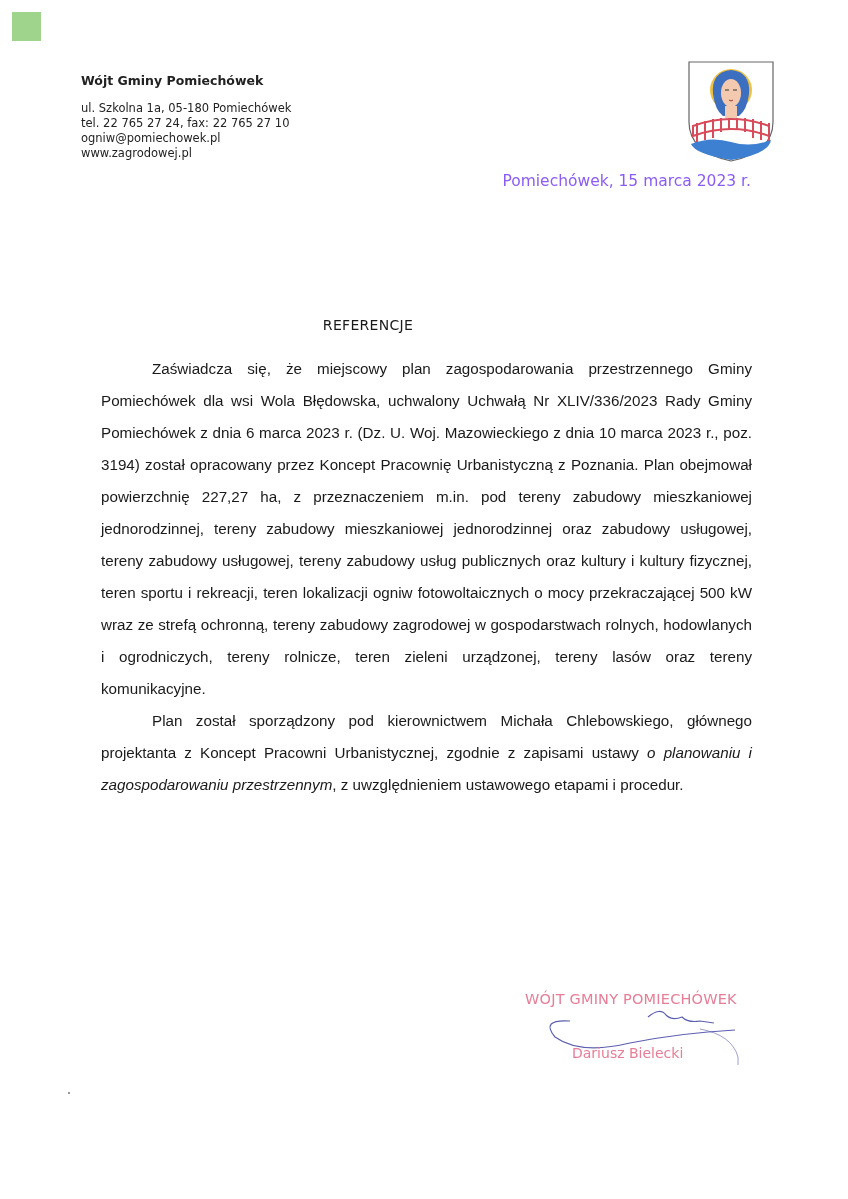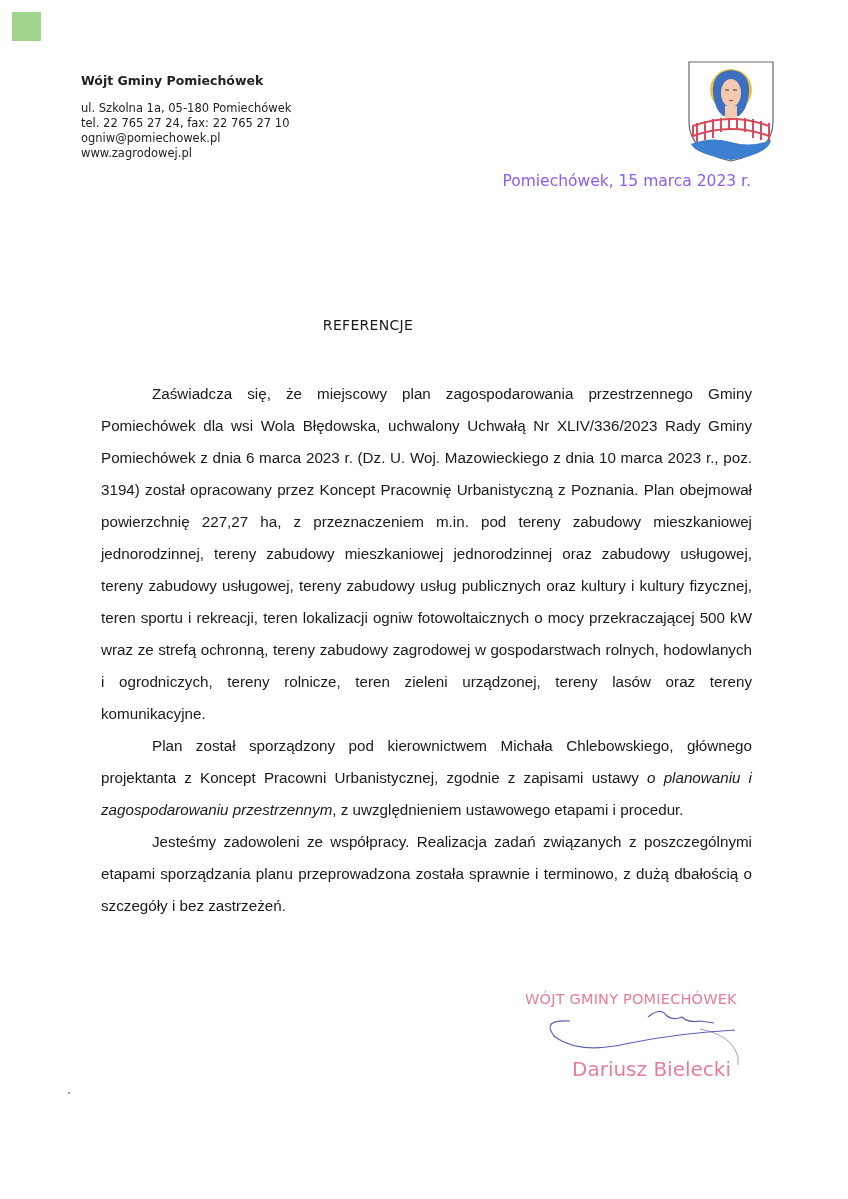--- a/index.html
+++ b/index.html
@@ -4,27 +4,27 @@
 <style>
   html, body { margin: 0; padding: 0; background: #ffffff; }
   body { width: 848px; height: 1199px; position: relative; overflow: hidden;
          font-family: "DejaVu Sans", sans-serif; color: #1a1a1a; }
   .green-mark { position: absolute; left: 12px; top: 12px; width: 29px; height: 29px; background: #9fd48c; }
   .sender { position: absolute; left: 81px; top: 73px; font-size: 11.5px; line-height: 15px; color: #222; }
   .sender .name { font-weight: bold; font-size: 12.5px; margin-bottom: 13px; }
   .crest { position: absolute; left: 687px; top: 60px; width: 88px; height: 103px; }
   .date { position: absolute; right: 97px; top: 172px; font-size: 15.5px; color: #8b5cf6; }
   .title { position: absolute; left: 0; width: 736px; top: 317px; text-align: center; font-size: 14px; letter-spacing: 0.3px; }
-  .body { position: absolute; left: 101px; width: 651px; top: 378px; font-size: 15.2px; line-height: 32px;
+  .body { position: absolute; left: 101px; width: 651px; top: 353px; font-size: 15.2px; line-height: 32px;
           text-align: justify; font-family: "Liberation Sans", sans-serif; }
   .body p { margin: 0; text-indent: 51px; }
   .body i { font-style: italic; }
   .stamp { position: absolute; left: 500px; top: 985px; width: 260px; height: 90px; }
   .stamp .office { position: absolute; left: 25px; top: 6px; font-size: 14.5px; color: #e77d96; letter-spacing: 0.2px; }
-  .stamp .person { position: absolute; left: 72px; top: 72px; font-size: 20px; color: #e77d96; }
+  .stamp .person { position: absolute; left: 72px; top: 60px; font-size: 14px; color: #e77d96; }
   .stamp svg { position: absolute; left: 0; top: 0; }
   .speck { position: absolute; left: 68px; top: 1092px; width: 2px; height: 2px; background: #999; }
 </style>
 </head>
 <body>
 
 <div class="green-mark"></div>
 
 <div class="sender">
   <div class="name">Wójt Gminy Pomiechówek</div>
@@ -58,21 +58,20 @@
   <path d="M4 84 Q24 76 44 82 Q64 88 84 80 Q82 94 44 100 Q8 94 4 84 Z" fill="#3d7fd0"></path>
 </svg>
 
 <div class="date">Pomiechówek, 15 marca 2023 r.</div>
 
 <div class="title">REFERENCJE</div>
 
 <div class="body">
   <p>Zaświadcza się, że miejscowy plan zagospodarowania przestrzennego Gminy Pomiechówek dla wsi Wola Błędowska, uchwalony Uchwałą Nr XLIV/336/2023 Rady Gminy Pomiechówek z dnia 6 marca 2023 r. (Dz. U. Woj. Mazowieckiego z dnia 10 marca 2023 r., poz. 3194) został opracowany przez Koncept Pracownię Urbanistyczną z Poznania. Plan obejmował powierzchnię 227,27 ha, z przeznaczeniem m.in. pod tereny zabudowy mieszkaniowej jednorodzinnej, tereny zabudowy mieszkaniowej jednorodzinnej oraz zabudowy usługowej, tereny zabudowy usługowej, tereny zabudowy usług publicznych oraz kultury i kultury fizycznej, teren sportu i rekreacji, teren lokalizacji ogniw fotowoltaicznych o mocy przekraczającej 500 kW wraz ze strefą ochronną, tereny zabudowy zagrodowej w gospodarstwach rolnych, hodowlanych i ogrodniczych, tereny rolnicze, teren zieleni urządzonej, tereny lasów oraz tereny komunikacyjne.</p>
   <p><span>Plan został sporządzony pod kierownictwem Michała Chlebowskiego, głównego projektanta z Koncept Pracowni Urbanistycznej, zgodnie z zapisami ustawy </span><i>o planowaniu i zagospodarowaniu przestrzennym</i><span>, z uwzględnieniem ustawowego etapami i procedur.</span></p>
-  <p>Jesteśmy zadowoleni ze współpracy. Realizacja zadań związanych z poszczególnymi etapami sporządzania planu przeprowadzona została sprawnie i terminowo, z dużą dbałością o szczegóły i bez zastrzeżeń.</p>
 </div>
 
 <div class="stamp">
   <div class="office">WÓJT GMINY POMIECHÓWEK</div>
   <svg width="260" height="90">
     <path d="M70 36 Q40 34 55 52 Q80 70 130 58 Q180 48 235 45" fill="none" stroke="#5b5fb0" stroke-width="1.2"></path>
     <path d="M148 32 Q160 22 166 30 Q172 36 182 32 Q188 38 200 36 L214 38" fill="none" stroke="#5b5fb0" stroke-width="1.2"></path>
     <path d="M200 44 Q232 50 238 72 L238 80" fill="none" stroke="#5b5fb0" stroke-width="1" opacity="0.6"></path>
   </svg>
   <div class="person">Dariusz Bielecki</div>

